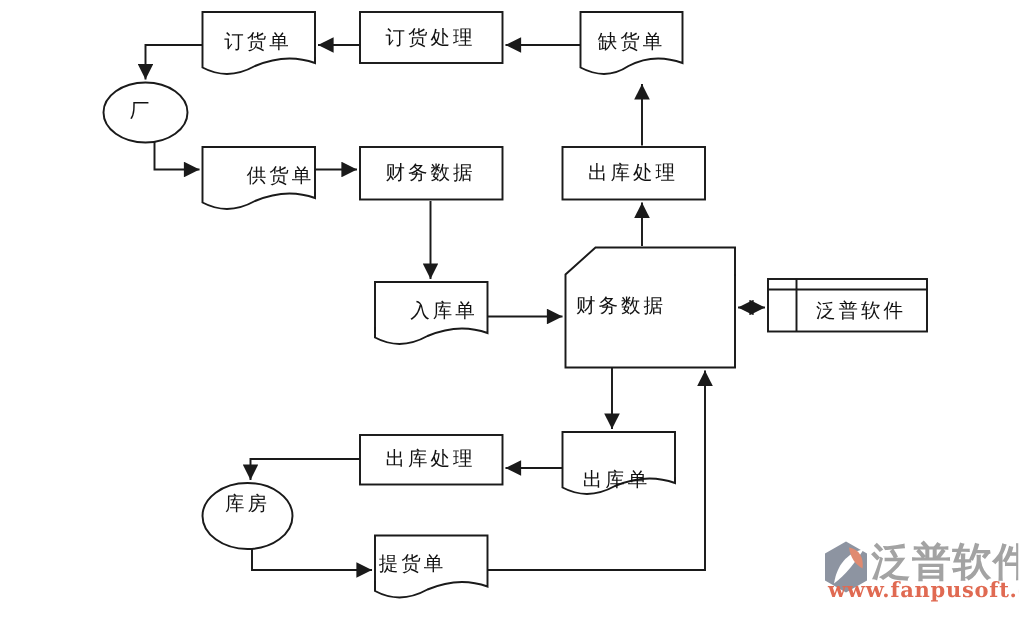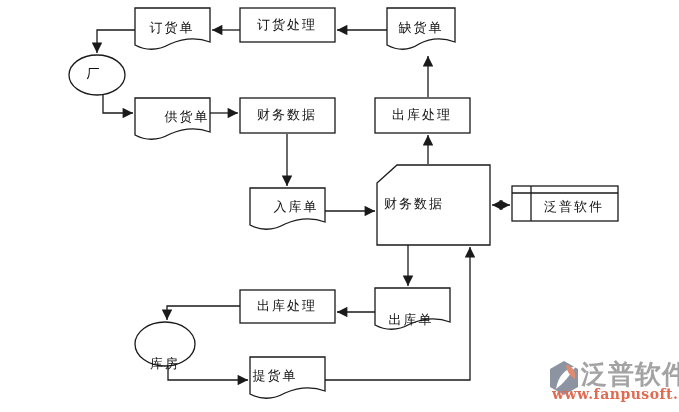--- a/index.html
+++ b/index.html
@@ -84,21 +84,21 @@
   <div class="node-label" style="left:421px;top:28px">缺货单</div>
   <div class="node-label" style="left:94px;top:74px">厂</div>
   <div class="node-label" style="left:187px;top:117px">供货单</div>
   <div class="node-label" style="left:287px;top:115px">财务数据</div>
   <div class="node-label" style="left:422px;top:115px">出库处理</div>
   <div class="node-label" style="left:296px;top:207px">入库单</div>
   <div class="node-label left-aligned" style="left:384px;top:204px">财务数据</div>
   <div class="node-label" style="left:574px;top:207px">泛普软件</div>
   <div class="node-label" style="left:287px;top:306px">出库处理</div>
   <div class="node-label" style="left:411px;top:320px">出库单</div>
-  <div class="node-label" style="left:165px;top:364px">库房</div>
+  <div class="node-label" style="left:165px;top:336px">库房</div>
   <div class="node-label" style="left:275px;top:376px">提货单</div>
 
   <div class="watermark">
     <svg class="wm-icon" width="30" height="36" viewBox="0 0 30 36">
       <polygon points="15,1 29,9 29,27 15,35 1,27 1,9" fill="#8d94a1"></polygon>
       <path d="M7,29 C9,17 15,9 27,6 C21,15 15,23 7,29 Z" fill="#ffffff"></path>
       <path d="M17,5 C24,6 27,12 26,19 C21,16 18,12 17,5 Z" fill="#e08a70"></path>
     </svg>
     <div class="wm-brand">泛普软件</div>
     <div class="wm-url">www.fanpusoft.com</div>

